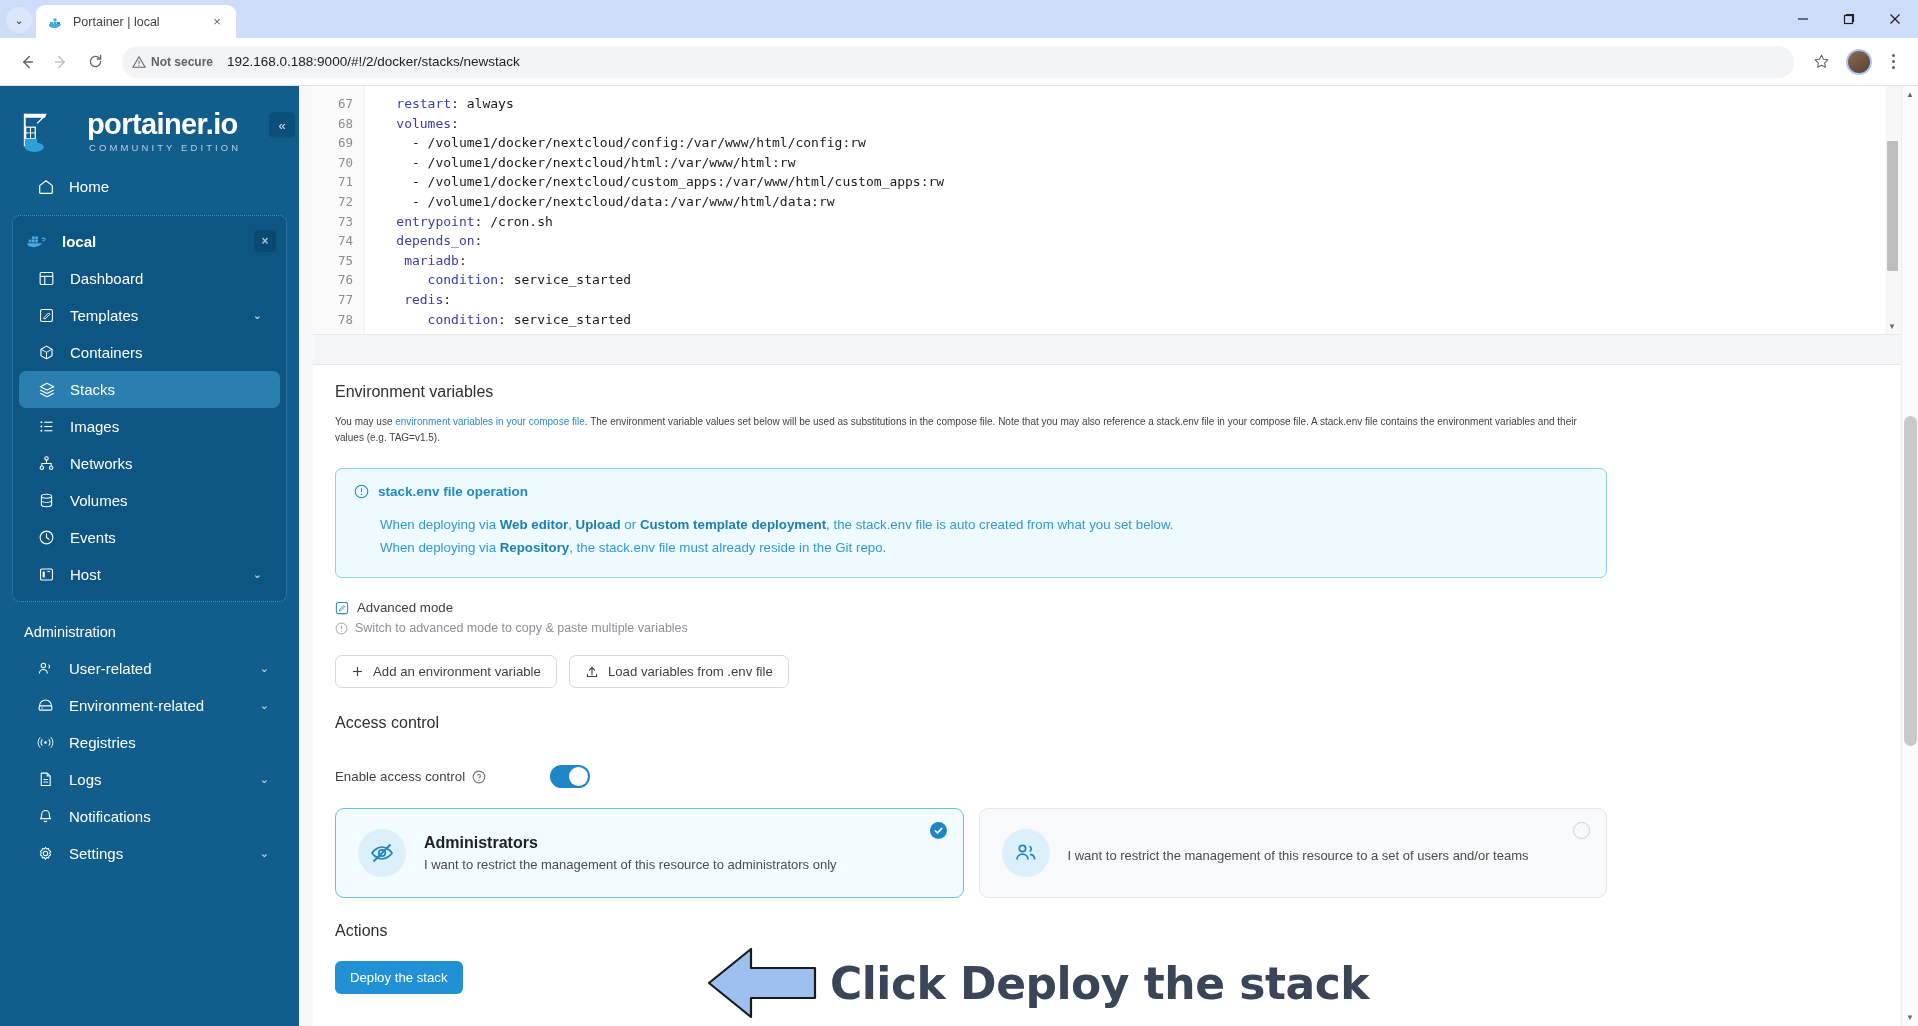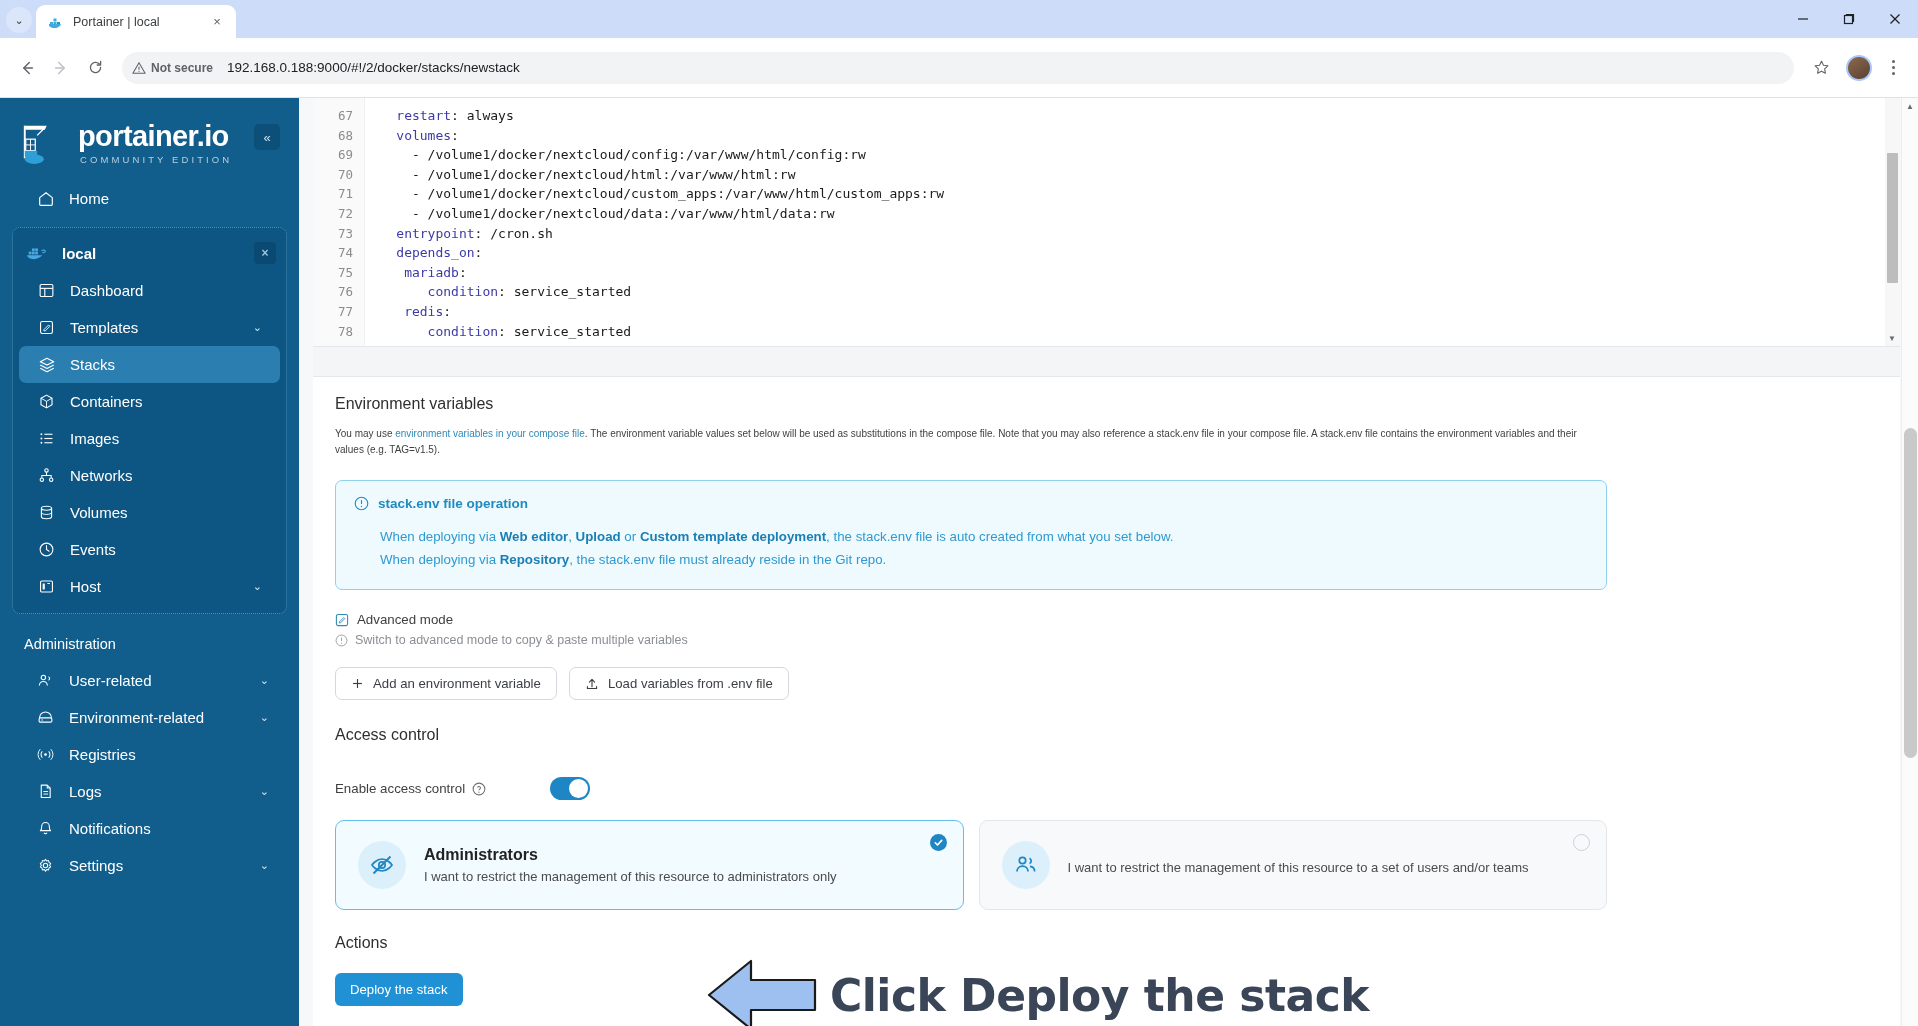--- a/index.html
+++ b/index.html
@@ -62,21 +62,21 @@
     display: flex;
     align-items: center;
   }
   .win-btn {
     width: 46px; height: 38px;
     display: flex; align-items: center; justify-content: center;
     color: #202124;
   }
 
   .browser-toolbar {
-    height: 60px;
+    height: 48px;
     background: #ffffff;
     display: flex;
     align-items: center;
     padding: 8px 12px;
     gap: 4px;
     border-bottom: 1px solid #dfe1e5;
   }
   .nav-btn {
     width: 30px; height: 30px;
     display: flex; align-items: center; justify-content: center;
@@ -138,22 +138,22 @@
     background: #115d8c;
     color: #fff;
     flex-shrink: 0;
     padding: 0 0 10px 0;
     overflow: hidden;
     position: relative;
   }
   .logo-row {
     display: flex;
     align-items: flex-start;
-    padding: 22px 19px 14px 20px;
-    gap: 16px;
+    padding: 22px 4px 14px 20px;
+    gap: 25px;
   }
   .logo-mark { width: 42px; height: 46px; flex-shrink: 0; }
   .logo-text { flex: 1; padding-top: 3px; }
   .logo-title {
     font-size: 29px;
     font-weight: bold;
     letter-spacing: -0.6px;
     line-height: 0.95;
     color: #ffffff;
   }
@@ -627,39 +627,39 @@
         <span class="ico">
           <svg width="17" height="17" viewBox="0 0 20 20">
               <rect x="3" y="3" width="14" height="14" rx="2" fill="none" stroke="#fff" stroke-width="1.3"></rect>
               <path d="M7 12.5l5.5-5.5 1.5 1.5L8.5 14H7v-1.5z" fill="none" stroke="#fff" stroke-width="1.1"></path>
             </svg>
         </span>
         <span class="lbl">Templates</span>
         <span class="chev">⌄</span>
       </div>
 
+      <div class="nav-item">
+        <span class="ico">
+          <svg width="17" height="17" viewBox="0 0 20 20">
+              <path d="M10 2.5l6.5 3.6v7.8L10 17.5 3.5 13.9V6.1L10 2.5z" fill="none" stroke="#fff" stroke-width="1.3" stroke-linejoin="round"></path>
+              <path d="M3.5 6.1L10 9.8l6.5-3.7M10 9.8v7.7" fill="none" stroke="#fff" stroke-width="1.1"></path>
+            </svg>
+        </span>
+        <span class="lbl">Containers</span>
+      </div>
+
       <div class="nav-item active">
         <span class="ico">
           <svg width="18" height="18" viewBox="0 0 20 20">
               <path d="M10 2.5l7.5 3.8L10 10 2.5 6.3 10 2.5z" fill="none" stroke="#fff" stroke-width="1.3" stroke-linejoin="round"></path>
               <path d="M2.5 10L10 13.8 17.5 10" fill="none" stroke="#fff" stroke-width="1.3" stroke-linejoin="round"></path>
               <path d="M2.5 13.6L10 17.4l7.5-3.8" fill="none" stroke="#fff" stroke-width="1.3" stroke-linejoin="round"></path>
             </svg>
         </span>
         <span class="lbl">Stacks</span>
-      </div>
-
-      <div class="nav-item">
-        <span class="ico">
-          <svg width="17" height="17" viewBox="0 0 20 20">
-              <path d="M10 2.5l6.5 3.6v7.8L10 17.5 3.5 13.9V6.1L10 2.5z" fill="none" stroke="#fff" stroke-width="1.3" stroke-linejoin="round"></path>
-              <path d="M3.5 6.1L10 9.8l6.5-3.7M10 9.8v7.7" fill="none" stroke="#fff" stroke-width="1.1"></path>
-            </svg>
-        </span>
-        <span class="lbl">Containers</span>
       </div>
 
       <div class="nav-item">
         <span class="ico">
           <svg width="17" height="17" viewBox="0 0 20 20">
               <circle cx="4" cy="5" r="1.1" fill="#fff"></circle>
               <circle cx="4" cy="10" r="1.1" fill="#fff"></circle>
               <circle cx="4" cy="15" r="1.1" fill="#fff"></circle>
               <line x1="7.5" y1="5" x2="17" y2="5" stroke="#fff" stroke-width="1.3"></line>
               <line x1="7.5" y1="10" x2="17" y2="10" stroke="#fff" stroke-width="1.3"></line>

